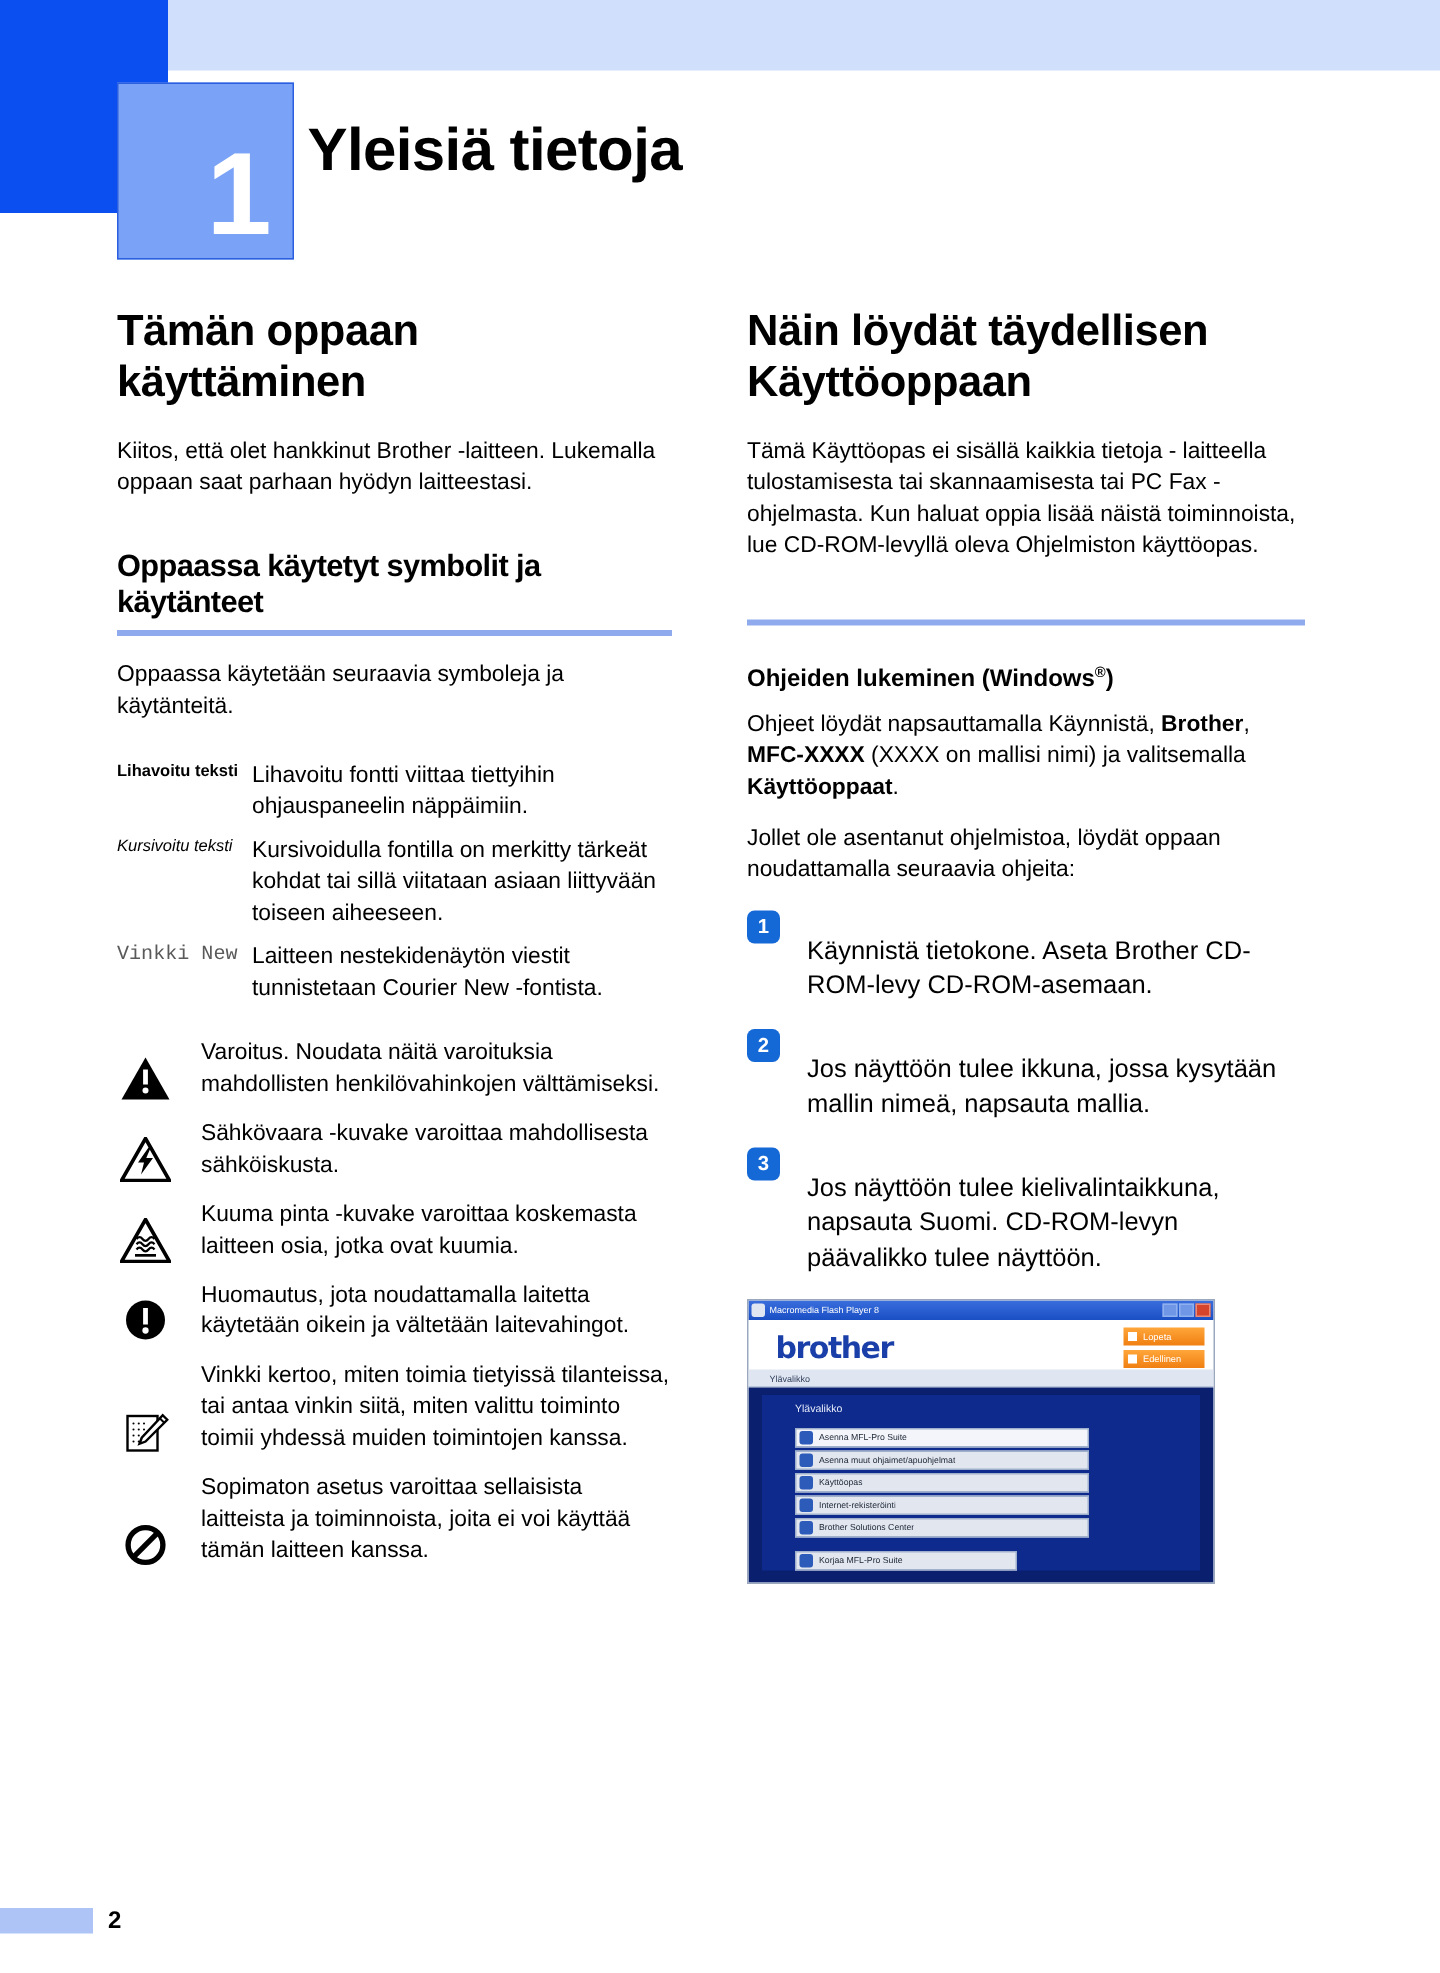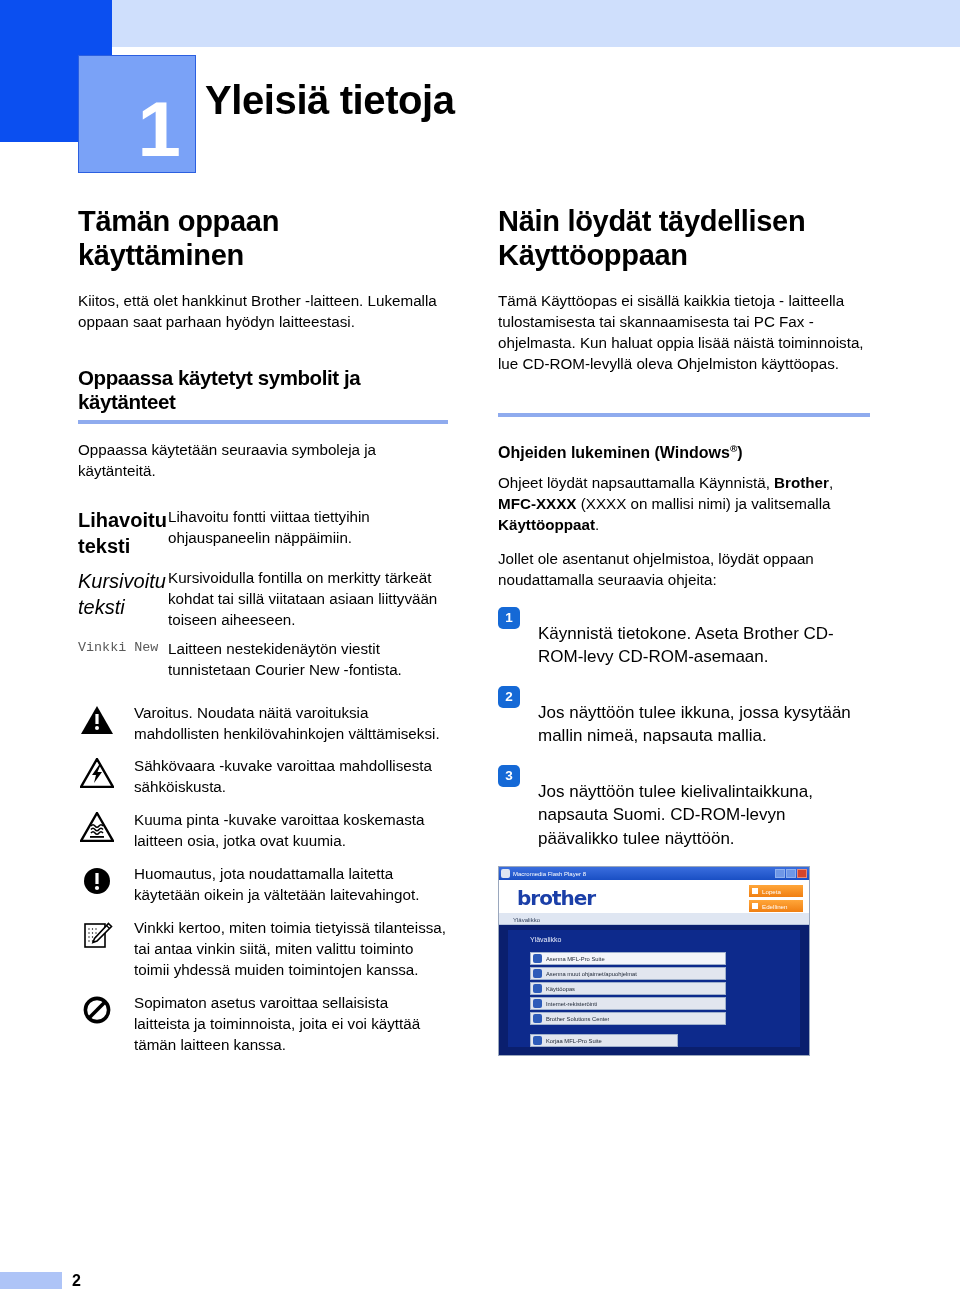--- a/index.html
+++ b/index.html
@@ -104,21 +104,21 @@
 
   
   .conv-list { width: 100%; }
   .conv-row {
     display: flex;
     margin-bottom: 8px;
   }
   .conv-term {
     width: 90px;
     flex: 0 0 90px;
-    font-size: 20px;
+    font-size: 11px;
     line-height: 1.32;
     padding-right: 8px;
     box-sizing: border-box;
   }
   .conv-term.bold { font-weight: bold; }
   .conv-term.italic { font-style: italic; }
   .conv-term.mono {
     font-family: "Liberation Mono", "DejaVu Sans Mono", monospace;
     font-size: 13.4px;
     color: #5a5a5a;
@@ -127,20 +127,21 @@
     font-size: 15.2px;
     line-height: 1.38;
     flex: 1;
   }
 
   
   .note-list { margin-top: 22px; }
   .note-row {
     display: flex;
     margin-bottom: 12px;
+    align-items: flex-end;
   }
   .note-icon {
     width: 56px;
     flex: 0 0 56px;
     padding-top: 2px;
   }
   .note-icon svg { display: block; margin-left: 2px; }
   .note-text {
     font-size: 15.2px;
     line-height: 1.38;

